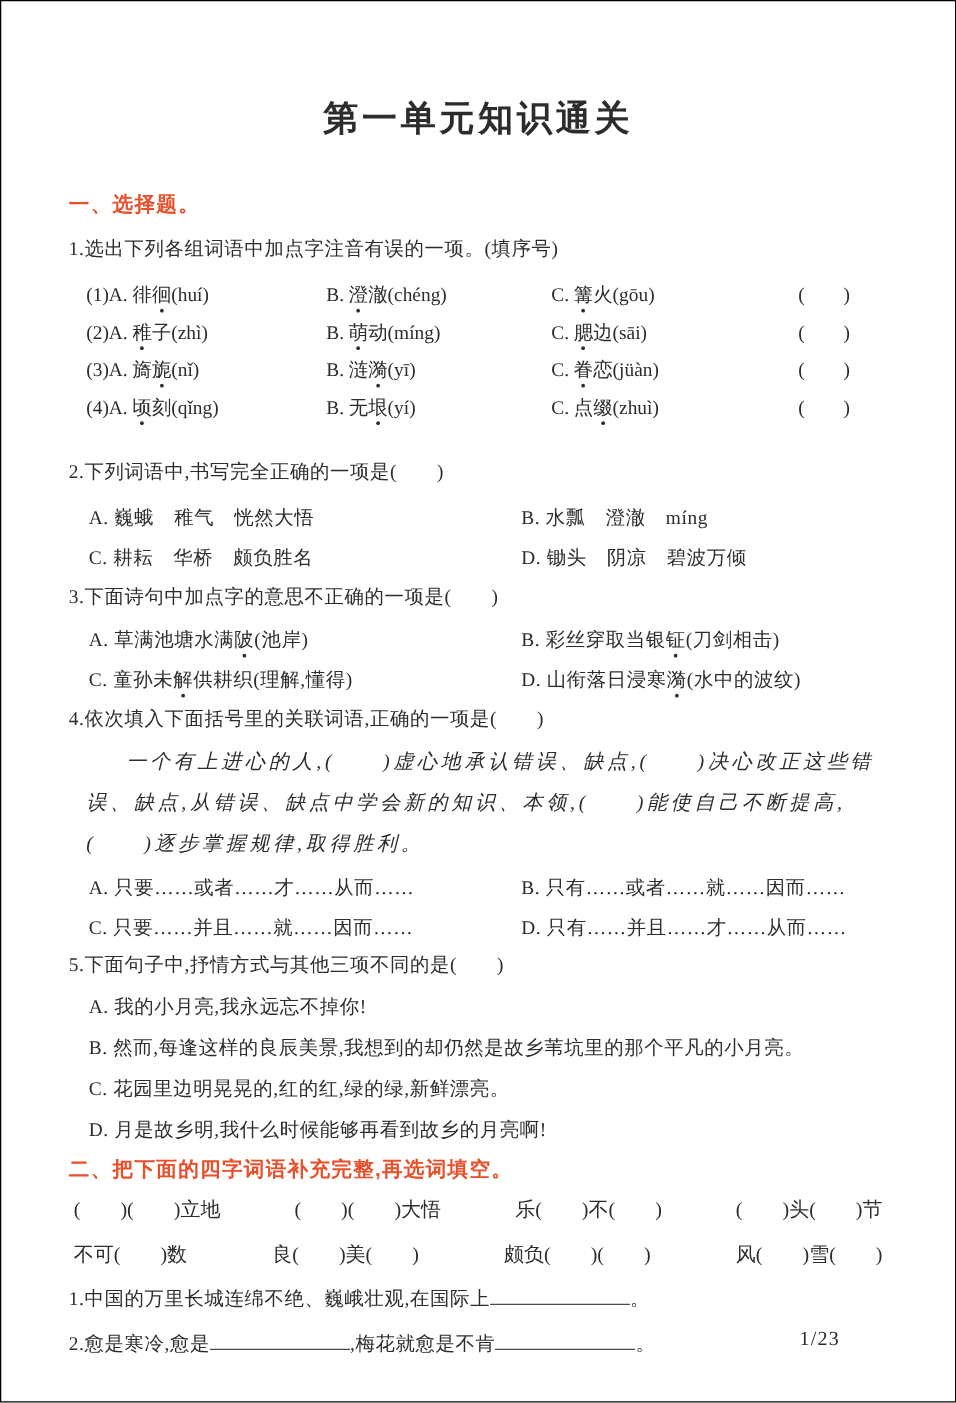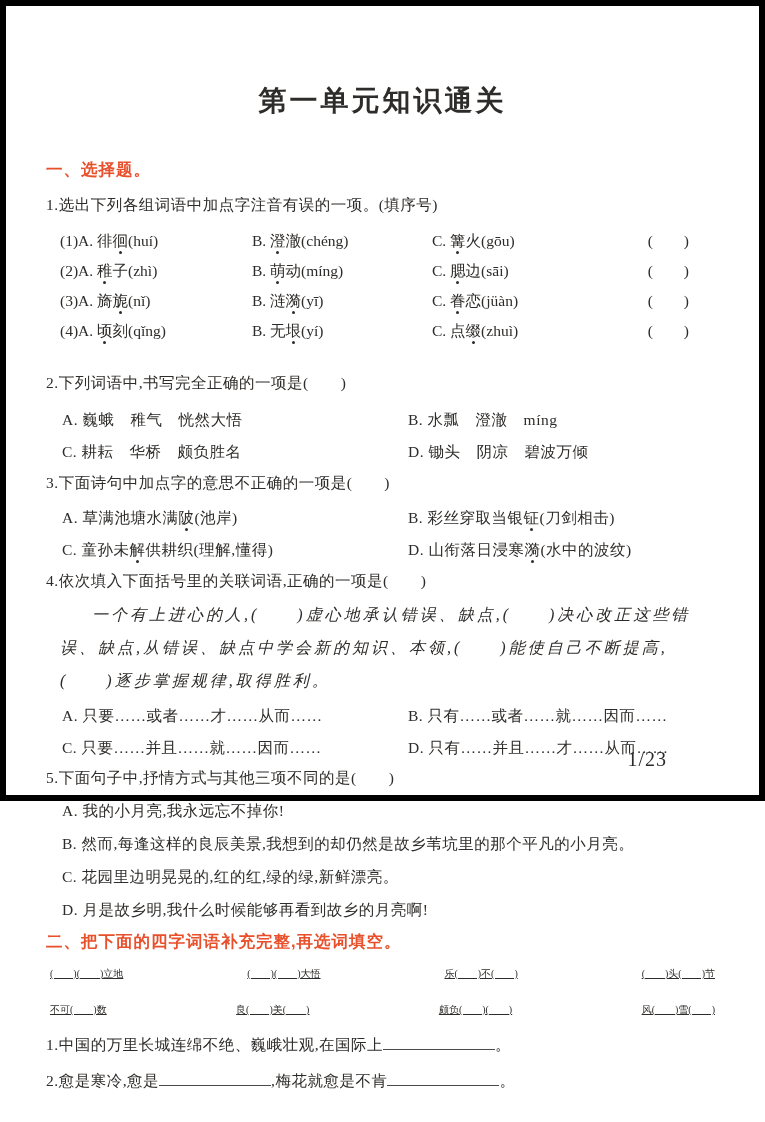--- a/index.html
+++ b/index.html
@@ -6,23 +6,23 @@
   body{
     width:765px;height:1122px;
     background:#ffffff;
     font-family:"Liberation Serif","DejaVu Serif",serif;
     color:#2e2c2a;
     overflow:hidden;
   }
   .page{
     position:relative;
     box-sizing:border-box;
-    width:765px;height:801px;
-    padding:0 40px;
-    border:6px solid #000000;
+    width:765px;height:1122px;
+    padding:0 54px;
+    border:1px solid #000000;
     background:#fff;
   }
   .title{
     margin:76px 0 0 0;
     text-align:center;
     font-size:28px;
     font-weight:700;
     letter-spacing:3px;
     line-height:38px;
   }
@@ -72,42 +72,41 @@
     font-style:italic;
     font-size:16px;
     line-height:33px;
     letter-spacing:3px;
   }
   .idiom-row{
     margin-top:3px;
     padding:0 4px;
     display:flex;
     justify-content:space-between;
-    font-size:10px;
+    font-size:16px;
     line-height:33px;
-    text-decoration:underline;
   }
   .sentence{
     margin-top:2px;
     font-size:15.5px;
     line-height:34px;
     letter-spacing:0.5px;
   }
   .blank{
     display:inline-block;
     width:112px;
     height:15px;
     border-bottom:1px solid #4a4a4a;
     vertical-align:baseline;
   }
   .page-num{
     position:absolute;
     right:92px;
-    bottom:24px;
-    font-size:20px;
+    bottom:40px;
+    font-size:16px;
     letter-spacing:1px;
   }
   .emdot{position:relative;}
   .emdot::after{
     content:"";
     position:absolute;
     left:50%;
     bottom:-5px;
     width:3px;height:3px;
     margin-left:-1.5px;

